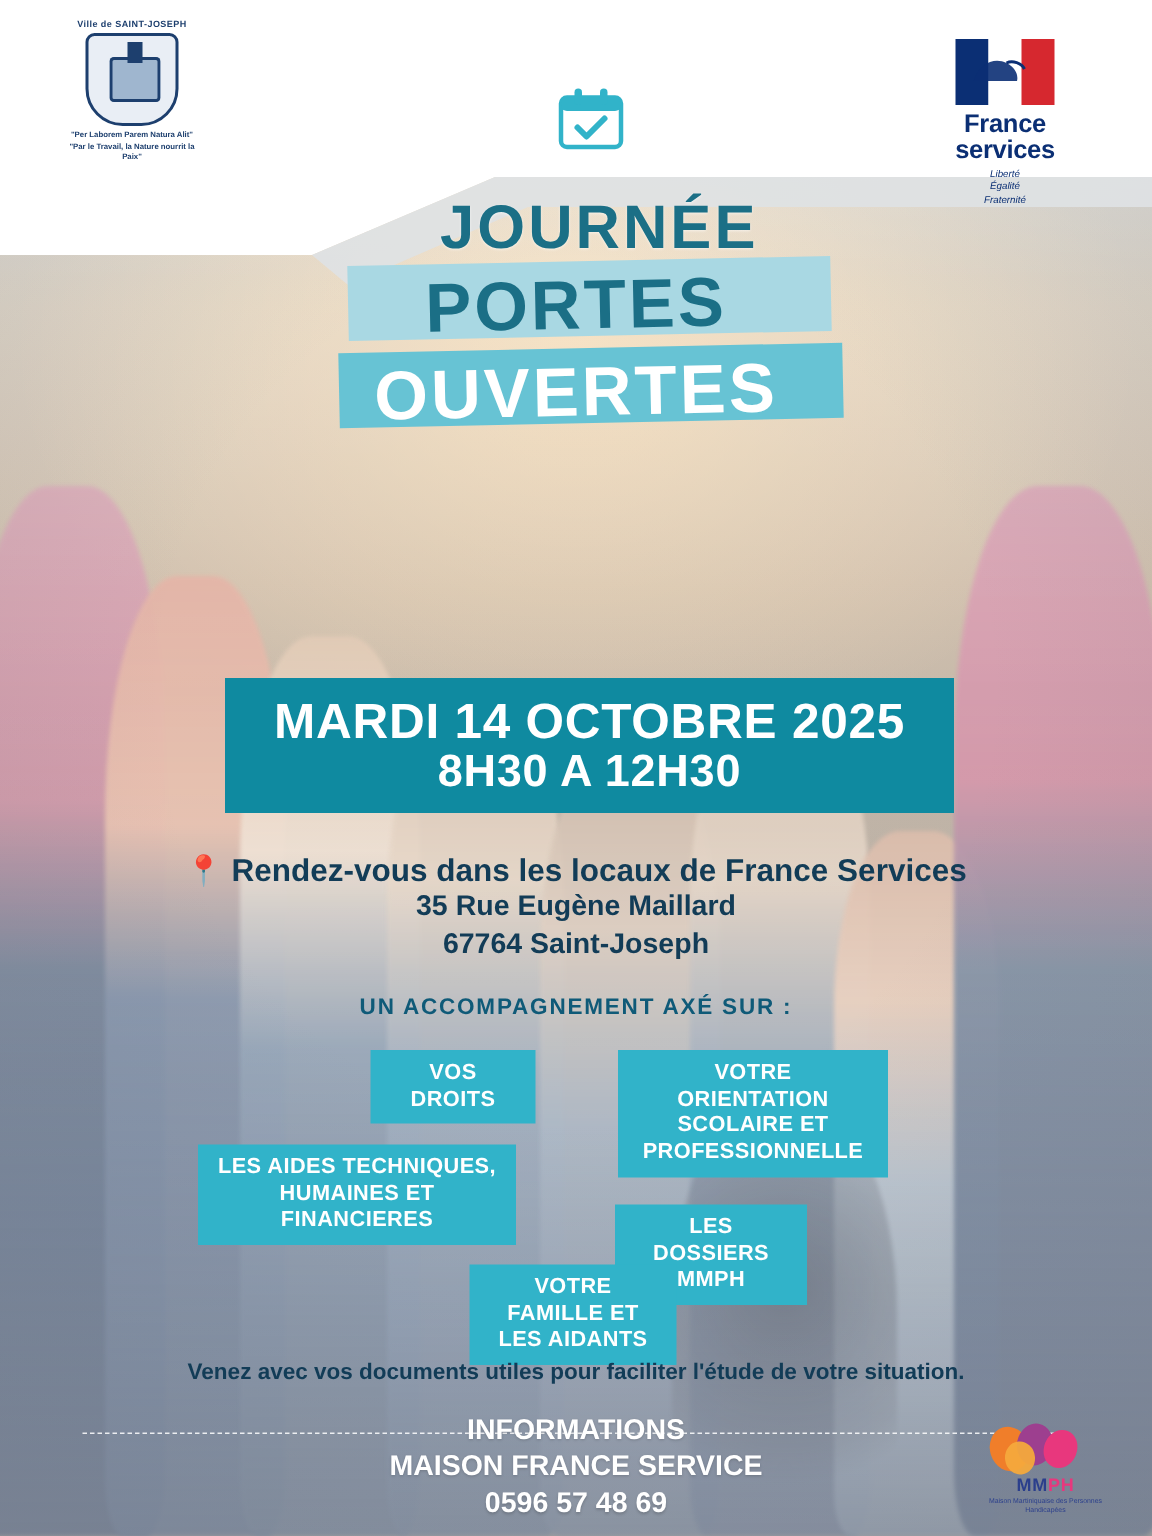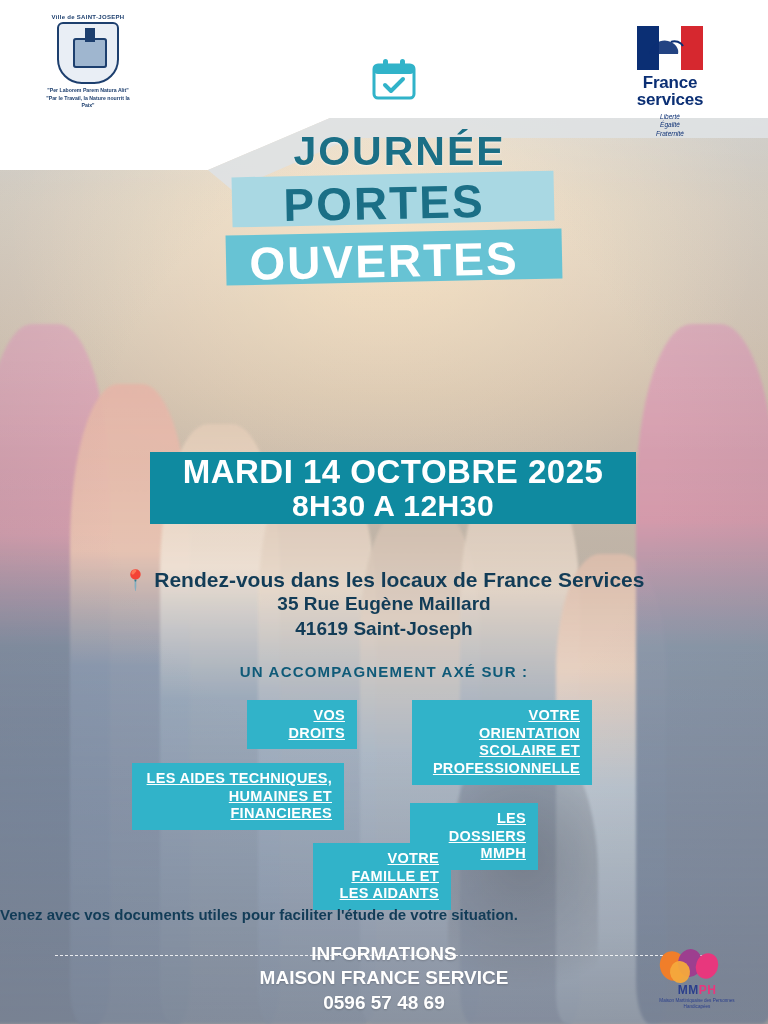--- a/index.html
+++ b/index.html
@@ -138,21 +138,21 @@
   
   .permanence {
     position: absolute; top: 308px; left: 40px; width: 688px; text-align: center;
     font-size: 29px; font-weight: bold; color: #1b6f86; line-height: 1.22;
     letter-spacing: .4px;
   }
   .permanence .pink { color: #e0508f; }
 
   
   .date-band {
-    position: absolute; top: 452px; left: 150px; width: 486px; height: 72px;
+    position: absolute; top: 452px; left: 150px; width: 486px; height: 90px;
     background: #0f8aa0;
     display: flex; flex-direction: column; align-items: center; justify-content: center;
   }
   .date-line1 { font-size: 33px; font-weight: bold; color:#fff; letter-spacing:.5px;}
   .date-line2 { font-size: 30px; font-weight: bold; color:#fff; letter-spacing:.5px; margin-top:-2px;}
 
   
   .addr {
     position: absolute; top: 552px; left: 0; width: 768px; text-align: center;
     color: #123c57; font-weight: bold; margin-top: 16px;
@@ -164,35 +164,34 @@
   
   .accomp-title {
     position: absolute; top: 663px; left: 0; width: 768px; text-align: center;
     font-size: 15px; font-weight: bold; color: #0f5a78; letter-spacing: 1.2px;
   }
   .chip {
     position: absolute;
     background: #31b3c9;
     color: #fff;
     font-weight: bold;
-    text-align: right;
+    text-align: center;
     font-size: 14.5px;
     line-height: 1.22;
     padding: 7px 12px;
     letter-spacing: .3px;
-    text-decoration: underline;
   }
   .chip-droits { top: 700px; left: 247px; width: 110px; }
   .chip-orientation { top: 700px; left: 412px; width: 180px; }
   .chip-aides { top: 763px; left: 132px; width: 212px; }
   .chip-dossiers { top: 803px; left: 410px; width: 128px; }
   .chip-famille { top: 843px; left: 313px; width: 138px; }
 
   .venez {
-    position: absolute; top: 906px; left: 0; width: 768px; 
+    position: absolute; top: 906px; left: 0; width: 768px; text-align: center;
     font-size: 15px; font-weight: bold; color: #123c57;
   }
 
   
   .footer-rule {
     position: absolute; top: 955px; left: 55px; width: 658px; height: 0;
     border-top: 1.5px dashed rgba(255,255,255,.85);
   }
   .footer {
     position: absolute; top: 942px; left: 0; width: 768px; text-align: center;
@@ -280,21 +279,21 @@
 
 
   <div class="date-band">
     <div class="date-line1">MARDI 14 OCTOBRE 2025</div>
     <div class="date-line2">8H30 A 12H30</div>
   </div>
 
   <div class="addr">
     <div class="l1"><span class="pin">📍</span> <span>Rendez-vous dans les locaux de France Services</span></div>
     <div class="l2">35 Rue Eugène Maillard</div>
-    <div class="l2">41619 Saint-Joseph</div>
+    <div class="l2">67764 Saint-Joseph</div>
   </div>
 
   <div class="accomp-title">UN ACCOMPAGNEMENT AXÉ SUR :</div>
 
   <div class="chip chip-droits">VOS DROITS</div>
   <div class="chip chip-orientation">VOTRE ORIENTATION SCOLAIRE ET PROFESSIONNELLE</div>
   <div class="chip chip-aides">LES AIDES TECHNIQUES, HUMAINES ET FINANCIERES</div>
   <div class="chip chip-dossiers">LES DOSSIERS MMPH</div>
   <div class="chip chip-famille">VOTRE FAMILLE ET LES AIDANTS</div>
 

